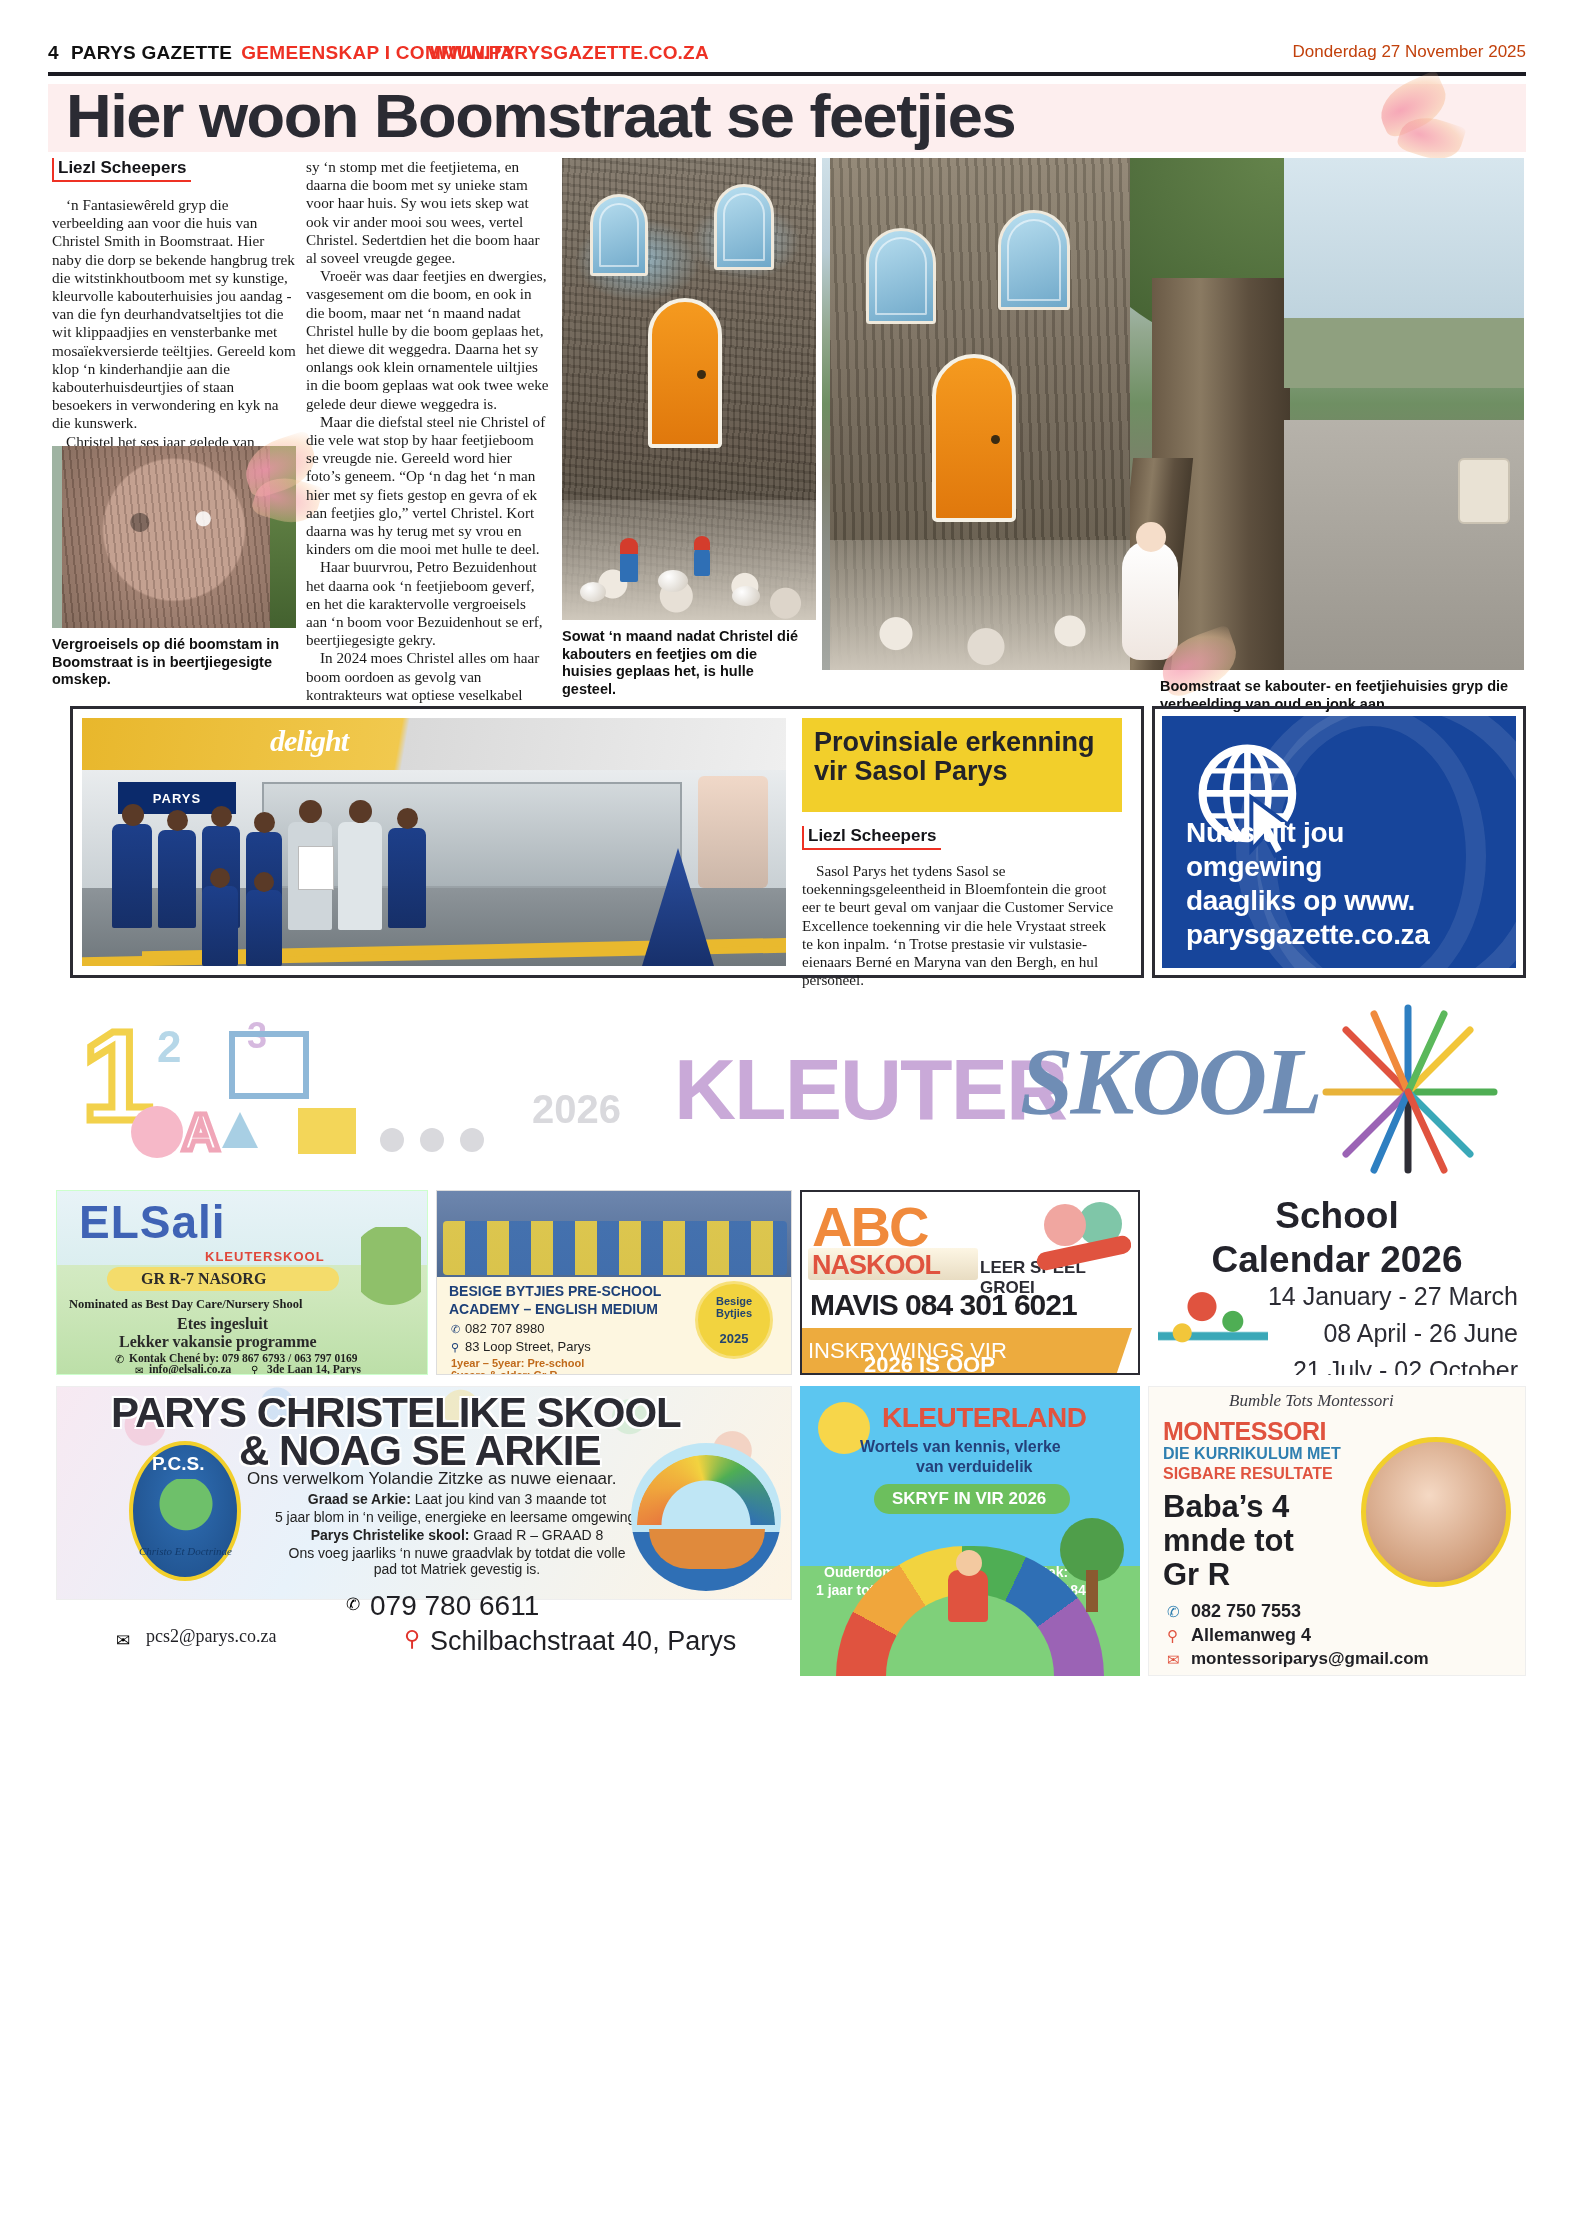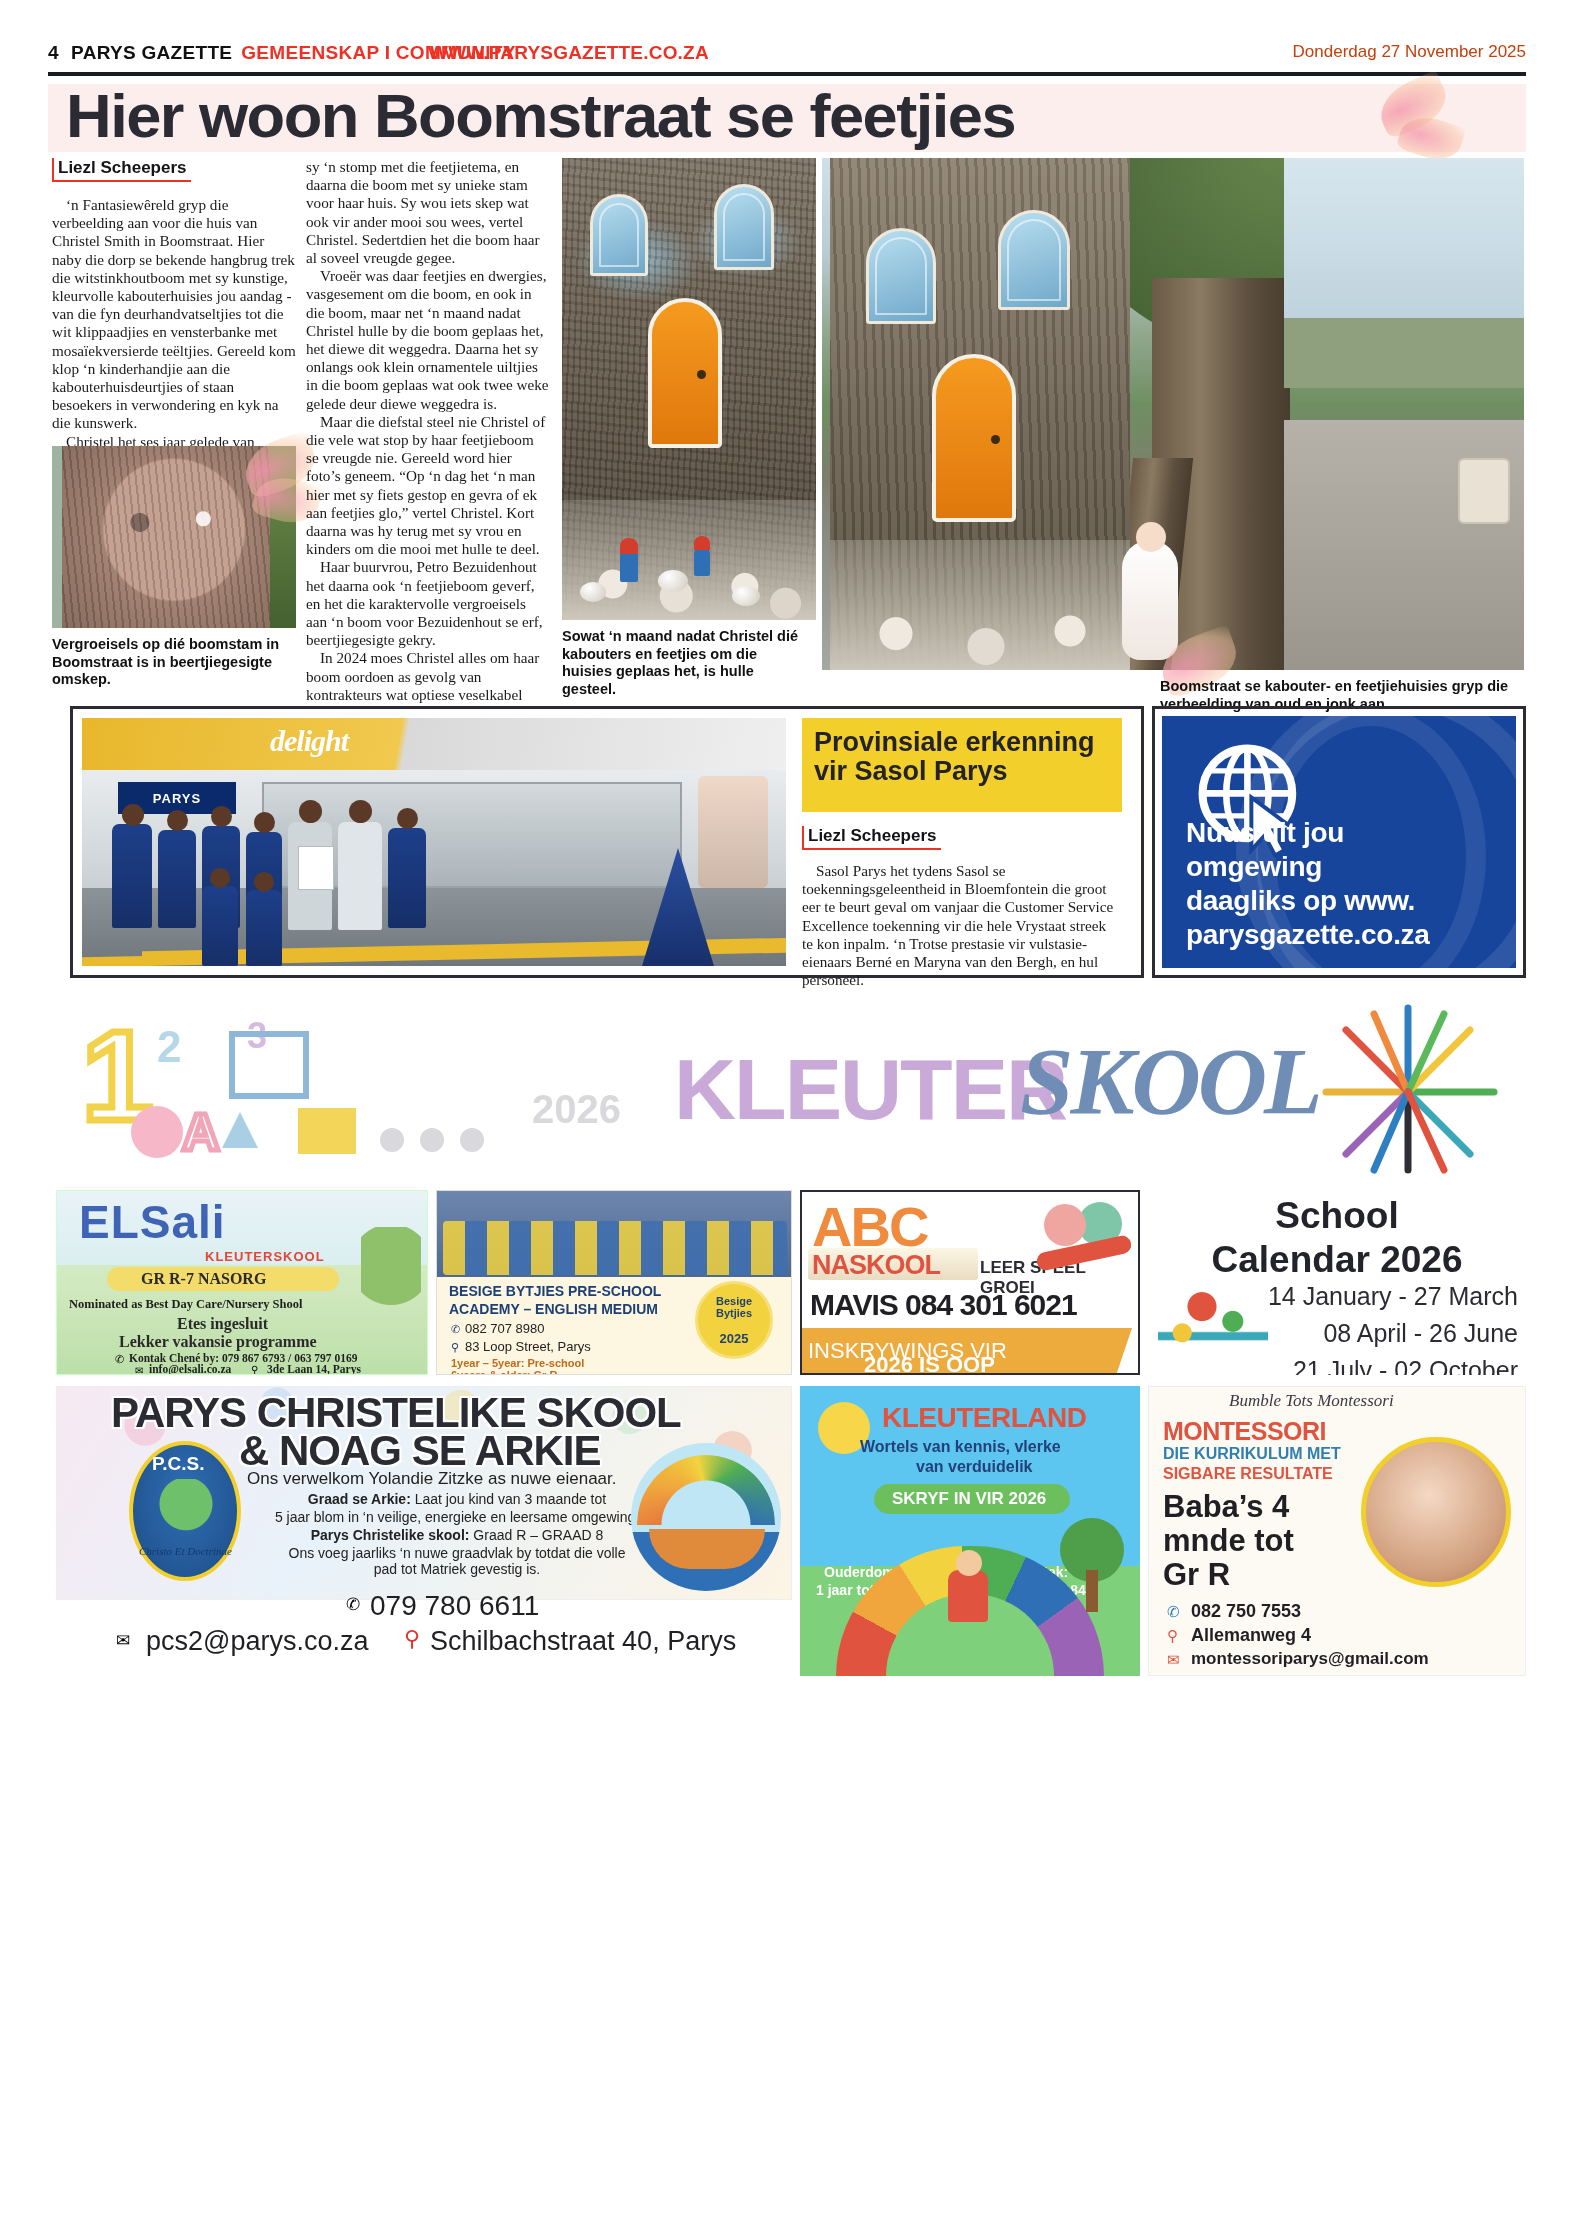--- a/index.html
+++ b/index.html
@@ -499,21 +499,21 @@
          border-radius:70px 70px 0 0;mask:radial-gradient(circle at 50% 100%,transparent 44px,#000 45px);
          -webkit-mask:radial-gradient(circle at 50% 100%,transparent 44px,#000 45px);"></div>
     <div style="position:absolute;left:18px;bottom:22px;width:116px;height:40px;background:#e08a3c;border-radius:0 0 46px 46px;"></div>
   </div>
 </div>
 
 <div style="position:absolute;left:56px;top:1600px;width:736px;height:82px;background:#fff;">
   <div style="position:absolute;left:290px;top:-6px;font-size:17px;">✆</div>
   <div class="t" style="position:absolute;left:314px;top:-10px;font-size:28px;color:#1f1f24;font-family:'Liberation Sans',sans-serif;">079 780 6611</div>
   <div style="position:absolute;left:60px;top:30px;font-size:17px;">✉</div>
-  <div class="t" style="position:absolute;left:90px;top:26px;font-size:27px;color:#1f1f24;font-family:Liberation Sans, sans-serif;">pcs2@parys.co.za</div>
+  <div class="t" style="position:absolute;left:90px;top:26px;font-size:18px;color:#1f1f24;font-family:Liberation Serif, serif;">pcs2@parys.co.za</div>
   <div style="position:absolute;left:348px;top:26px;font-size:22px;color:#e0322a;">⚲</div>
   <div class="t" style="position:absolute;left:374px;top:26px;font-size:27px;color:#1f1f24;font-family:'Liberation Sans',sans-serif;">Schilbachstraat 40, Parys</div>
 </div>
 
 <div class="adtile" style="left:800px;top:1386px;width:340px;height:290px;background:linear-gradient(180deg,#5cc6f0 0 62%,#7fd07a 62% 100%);">
   <div style="position:absolute;left:18px;top:16px;width:52px;height:52px;border-radius:50%;background:#f7d64a;"></div>
   <div class="t" style="left:82px;top:16px;font-size:28px;font-weight:900;color:#e0533f;letter-spacing:-.5px;">KLEUTERLAND</div>
   <div class="t" style="left:60px;top:52px;font-size:16px;font-weight:bold;color:#24407a;">Wortels van kennis, vlerke</div>
   <div class="t" style="left:116px;top:72px;font-size:16px;font-weight:bold;color:#24407a;">van verduidelik</div>
   <div style="position:absolute;left:74px;top:98px;width:196px;height:30px;background:#6cbf5d;border-radius:15px;"></div>

